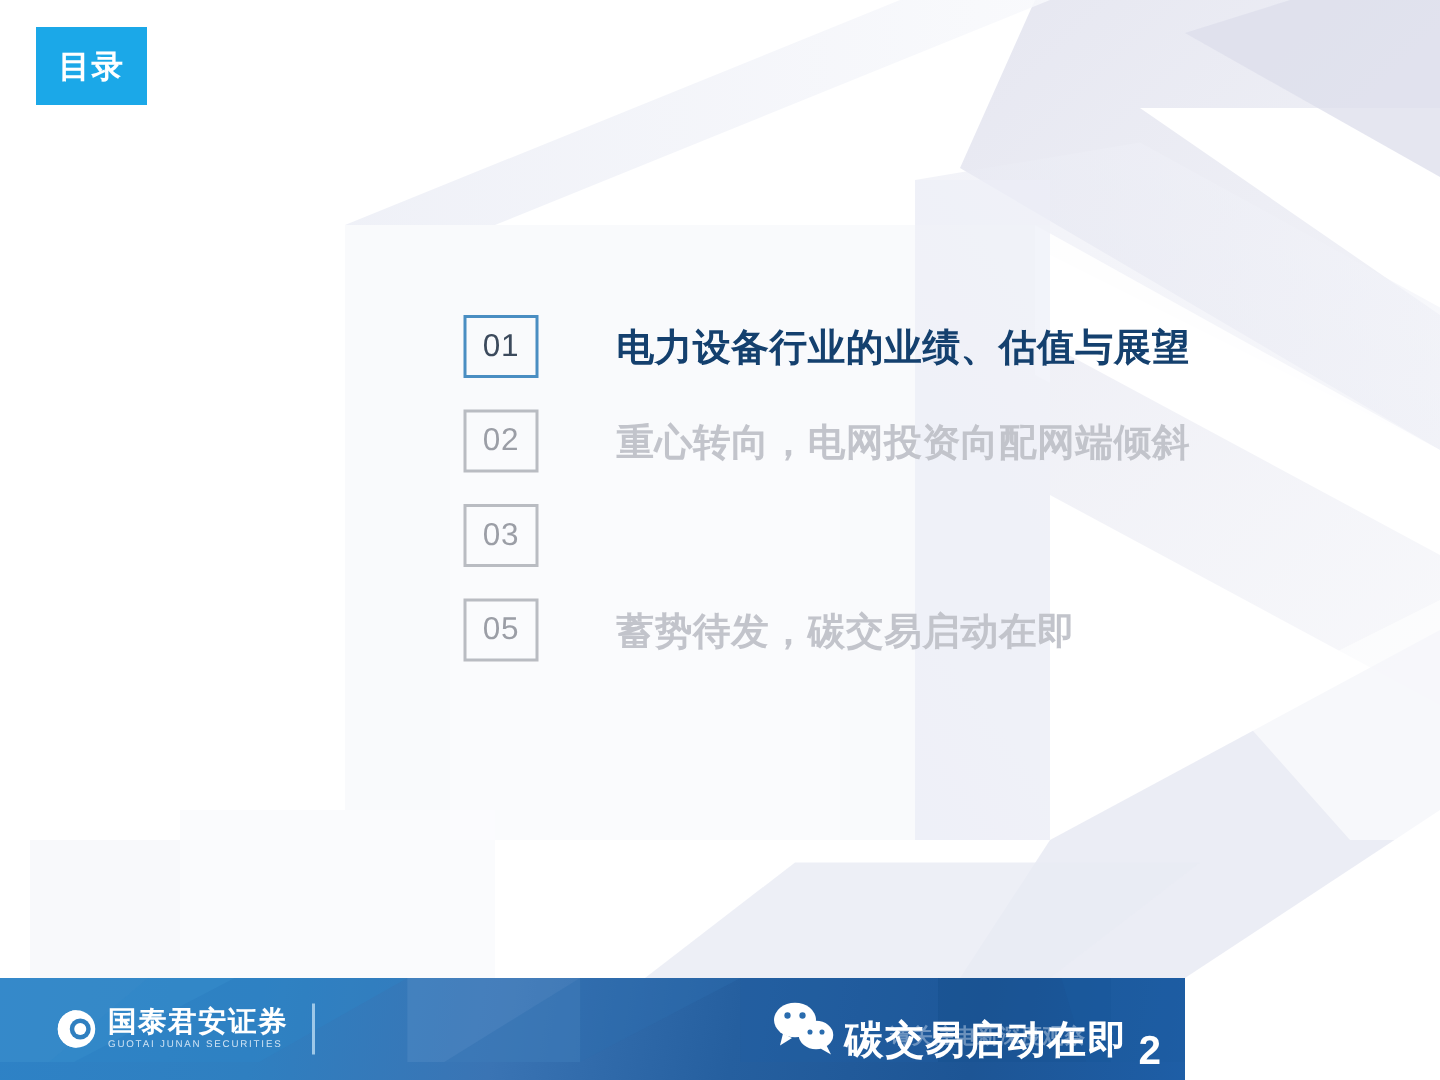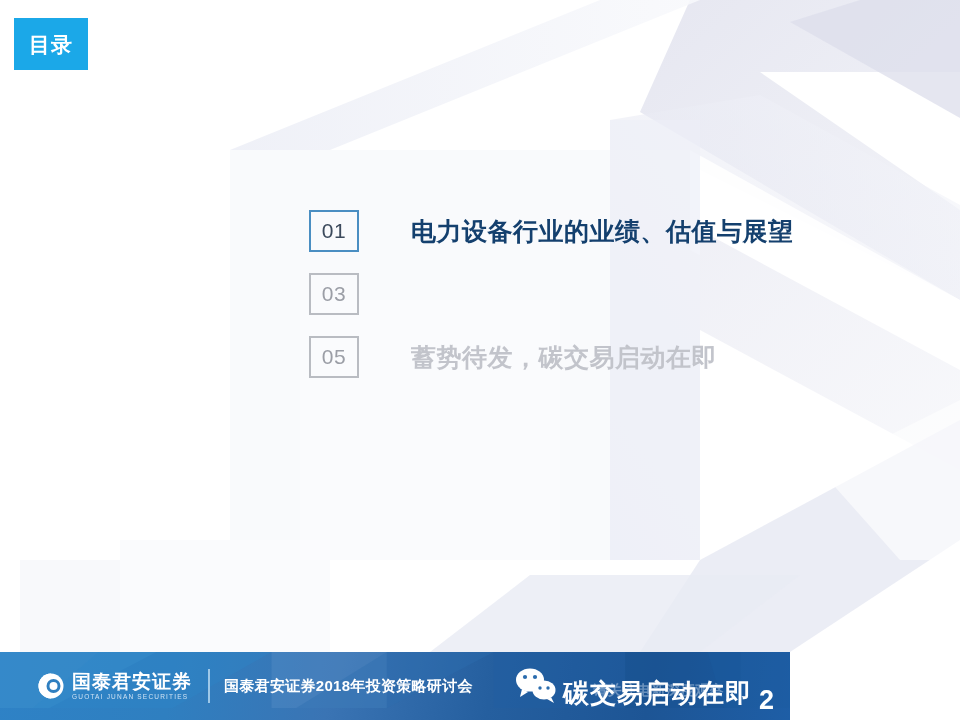--- a/index.html
+++ b/index.html
@@ -23,21 +23,21 @@
   .bg-layer {
     position: absolute;
     inset: 0;
     width: 960px;
     height: 720px;
   }
 
   
   .toc-badge {
     position: absolute;
-    left: 14px;
+    left: 24px;
     top: 18px;
     width: 74px;
     height: 52px;
     background: #1BA8E8;
     display: flex;
     align-items: center;
     justify-content: center;
   }
   .toc-badge-text {
     color: #ffffff;
@@ -239,20 +239,24 @@
     <span class="toc-badge-text">目录</span>
   </div>
 
   <div class="toc-list">
 
     <div class="toc-item active">
       <span class="toc-num">01</span>
       <span class="toc-label">电力设备行业的业绩、估值与展望</span>
     </div>
 
+    <div class="toc-item">
+      <span class="toc-num">02</span>
+      <span class="toc-label">重心转向，电网投资向配网端倾斜</span>
+    </div>
 
     <div class="toc-item">
       <span class="toc-num">03</span>
     </div>
 
     <div class="toc-item">
       <span class="toc-num">05</span>
       <span class="toc-label">蓄势待发，碳交易启动在即</span>
     </div>
 
@@ -275,21 +279,20 @@
         <circle cx="13" cy="13" r="12.5" fill="#ffffff"></circle>
         <path d="M13 0.5 A12.5 12.5 0 0 0 13 25.5 Z" fill="#ffffff"></path>
         <circle cx="15.5" cy="13" r="7" fill="#2f7fc0"></circle>
         <circle cx="15.5" cy="13" r="4" fill="#ffffff"></circle>
       </svg>
       <div>
         <div class="logo-cn">国泰君安证券</div>
         <div class="logo-en">GUOTAI JUNAN SECURITIES</div>
       </div>
       <div class="footer-divider"></div>
-      <div class="footer-title">国泰君安证券2018年投资策略研讨会</div>
     </div>
 
     <div class="promo-watermark">请关注电新深度观察</div>
 
     <div class="wechat-promo">
       <svg class="wechat-icon" viewBox="0 0 46 38" xmlns="http://www.w3.org/2000/svg">
 
         <ellipse cx="17" cy="14" rx="14" ry="11.5" fill="#ffffff"></ellipse>
         <polygon points="9,23 7,31 15,26" fill="#ffffff"></polygon>
         <circle cx="12" cy="11" r="2.1" fill="#2a6cae"></circle>

